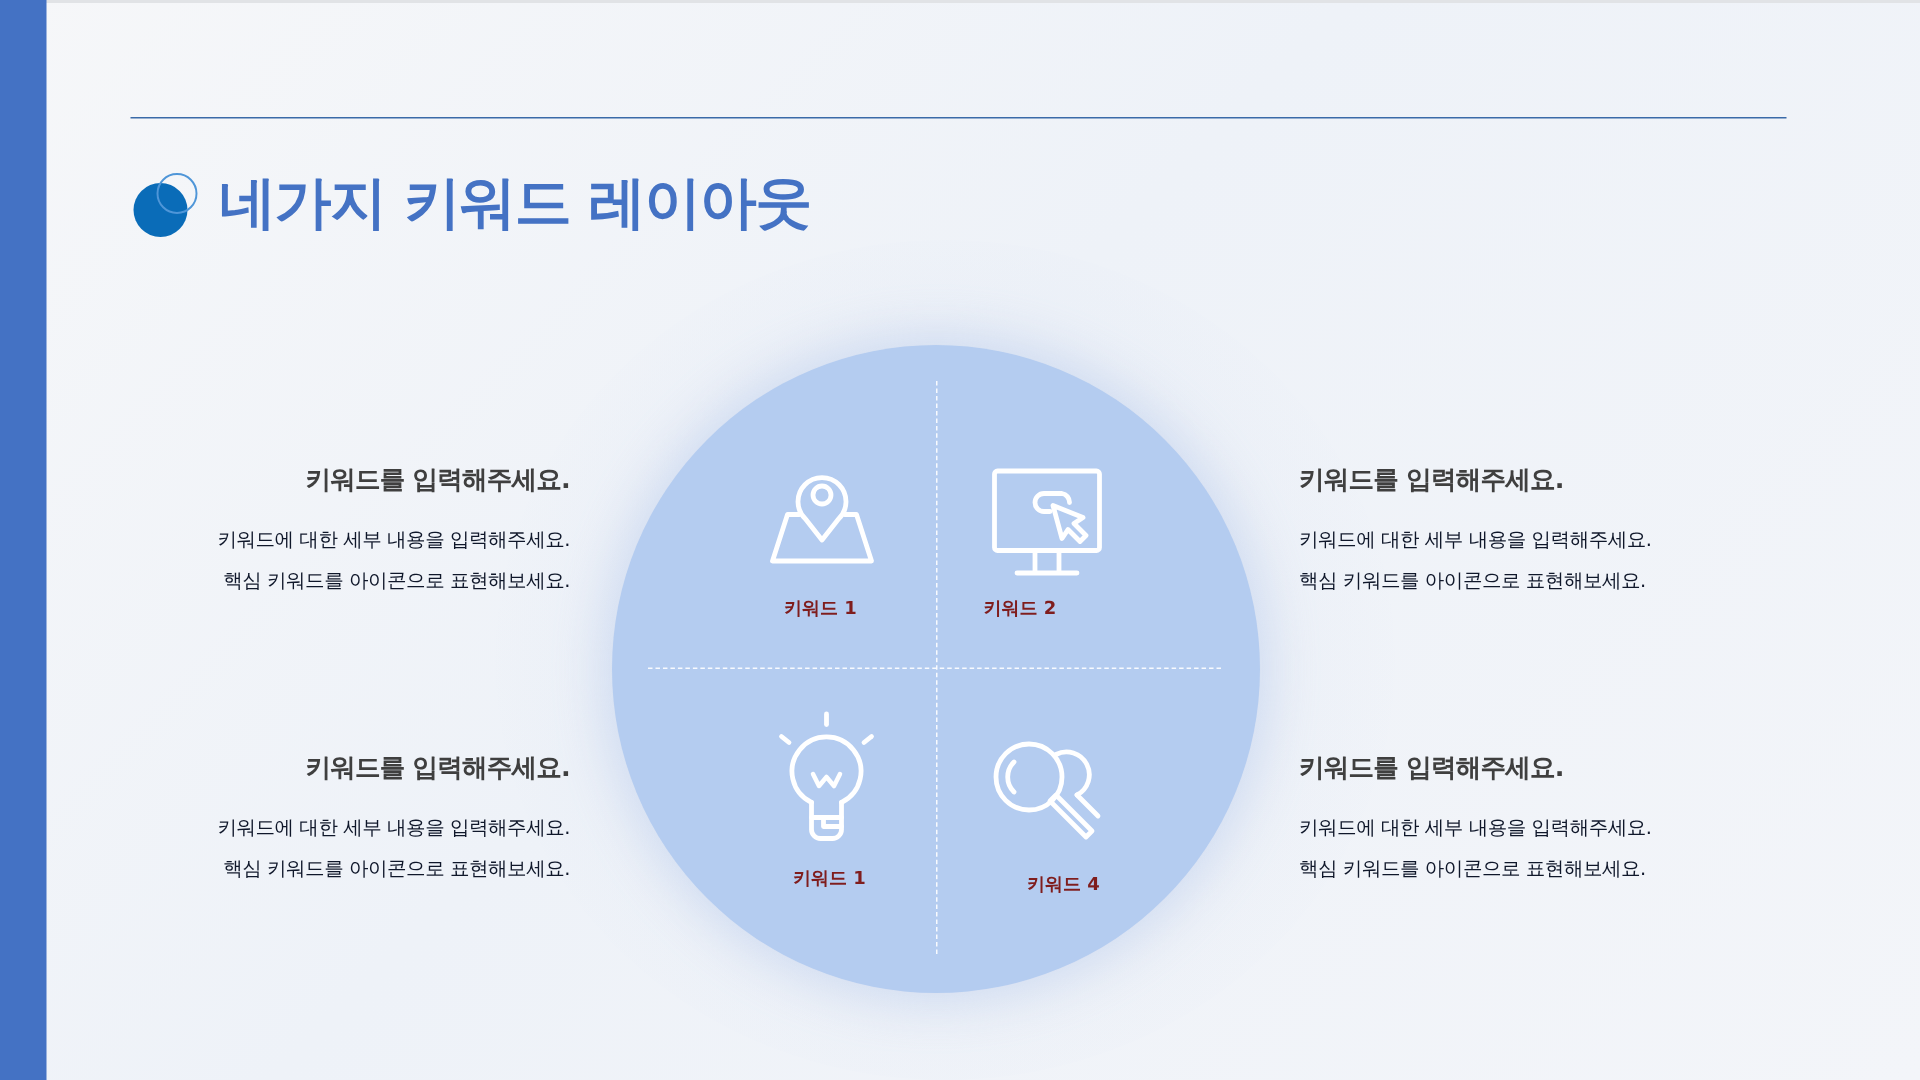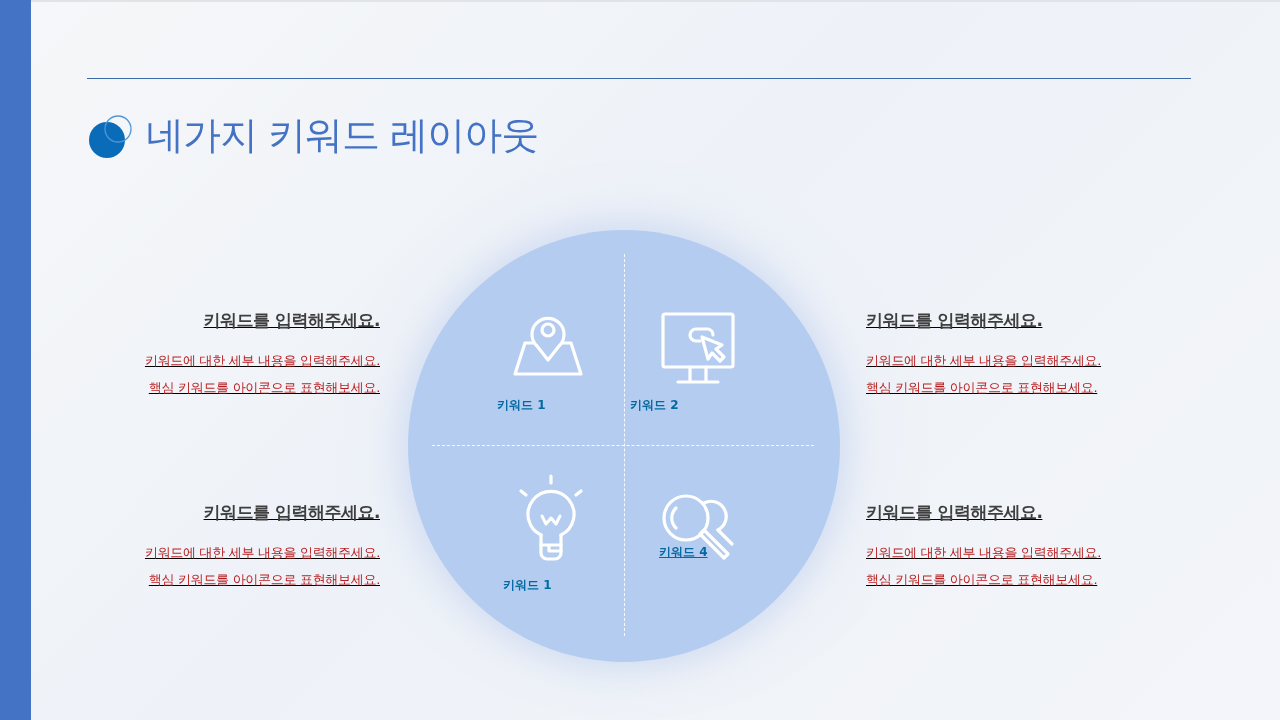--- a/index.html
+++ b/index.html
@@ -8,21 +8,21 @@
       font-family: "DejaVu Sans", "Liberation Sans", sans-serif;
       background: linear-gradient(135deg, #f6f7f9 0%, #eef2f8 45%, #f3f5f9 100%);
       position: relative;
     }
     .top-edge { position: absolute; left: 0; top: 0; width: 1280px; height: 2px; background: #e1e3e6; }
     .side-bar { position: absolute; left: 0; top: 0; width: 31px; height: 720px; background: #4472c4; }
     .title-rule { position: absolute; left: 87px; top: 78px; width: 1104px; height: 1px; background: #3a6aa8; }
     .title-icon { position: absolute; left: 87px; top: 114px; width: 46px; height: 46px; }
     .page-title {
       position: absolute; left: 146px; top: 110px;
-      font-size: 38px; font-weight: normal; color: #4472c4; letter-spacing: -1px;
+      font-size: 38px; font-weight: bold; color: #4472c4; letter-spacing: -1px;
       white-space: nowrap;
     }
     .glow {
       position: absolute; left: 330px; top: 160px; width: 600px; height: 560px;
       border-radius: 50%;
       background: radial-gradient(circle, rgba(205,218,240,0.55) 0%, rgba(225,232,245,0.25) 55%, rgba(240,243,248,0) 75%);
     }
     .circle {
       position: absolute; left: 408px; top: 230px; width: 432px; height: 432px;
       border-radius: 50%;
@@ -32,32 +32,32 @@
     .divider-v {
       position: absolute; left: 624px; top: 254px; width: 0; height: 382px;
       border-left: 1.5px dashed rgba(255,255,255,0.9);
     }
     .divider-h {
       position: absolute; left: 432px; top: 445px; width: 382px; height: 0;
       border-top: 1.5px dashed rgba(255,255,255,0.9);
     }
     .quad-icon { position: absolute; }
     .quad-label {
-      position: absolute; font-size: 12px; font-weight: bold; color: #0369a1;
-      white-space: nowrap; width: 100px; text-align: left;
+      position: absolute; font-size: 12px; font-weight: bold; color: #7f1d1d;
+      white-space: nowrap; width: 100px; text-align: center;
     }
-    .text-block { position: absolute; width: 300px; text-decoration: underline; }
+    .text-block { position: absolute; width: 300px; }
     .text-block.right-align { text-align: right; }
     .text-block.left-align { text-align: left; }
     .kw-heading {
       font-size: 17px; font-weight: bold; color: #3f3f3f; letter-spacing: -0.5px;
       line-height: 22px; white-space: nowrap;
     }
     .kw-desc {
-      margin-top: 16px; font-size: 13px; color: #b91c1c; line-height: 27px;
+      margin-top: 16px; font-size: 13px; color: #0f172a; line-height: 27px;
       letter-spacing: -0.3px; white-space: nowrap;
     }
   </style>
 </head>
 <body>
 
 <div class="top-edge"></div>
 <div class="side-bar"></div>
 <div class="title-rule"></div>
 
@@ -98,21 +98,21 @@
 </svg>
 <div class="quad-label" style="left:503px; top:577px;">키워드 1</div>
 
 <svg class="quad-icon" style="left:660px; top:490px; width:80px; height:74px;" viewBox="0 0 80 74" fill="none" stroke="#ffffff" stroke-width="3.2" stroke-linecap="round" stroke-linejoin="round">
   <circle cx="26" cy="28" r="22"></circle>
   <path d="M16 18 A14 14 0 0 0 16 38"></path>
   <path d="M44 13 A14 14 0 1 1 58 40"></path>
   <path d="M58 40 L72 54"></path>
   <path d="M40 44 L44 40 L68 64 L64 68 Z"></path>
 </svg>
-<div class="quad-label" style="left:659px; top:544px;text-decoration:underline;">키워드 4</div>
+<div class="quad-label" style="left:659px; top:581px;">키워드 4</div>
 
 <div class="text-block right-align" style="left:80px; top:309px;">
   <div class="kw-heading">키워드를 입력해주세요.</div>
   <div class="kw-desc">
     <div>키워드에 대한 세부 내용을 입력해주세요.</div>
     <div>핵심 키워드를 아이콘으로 표현해보세요.</div>
   </div>
 </div>
 
 <div class="text-block left-align" style="left:866px; top:309px;">

